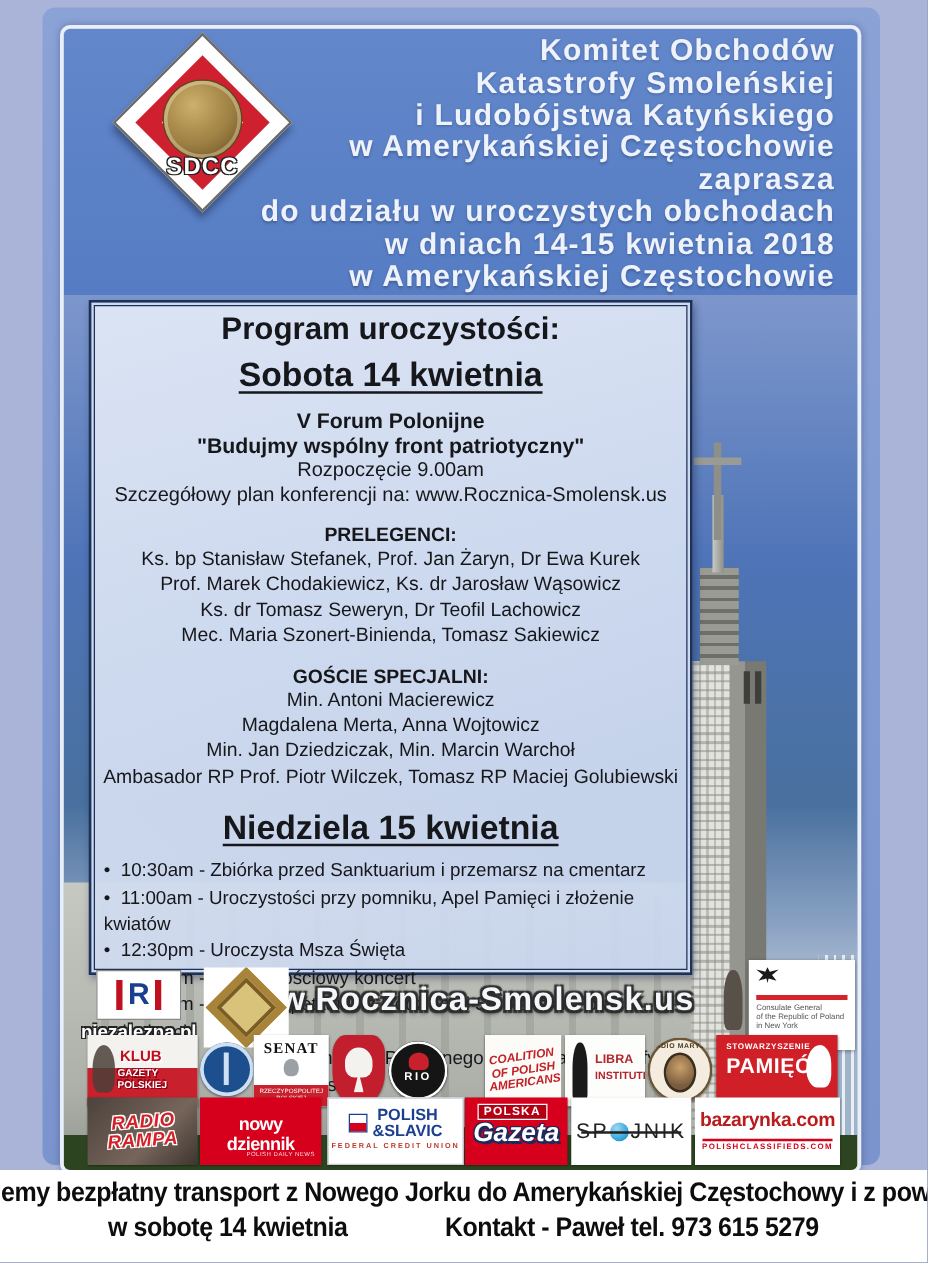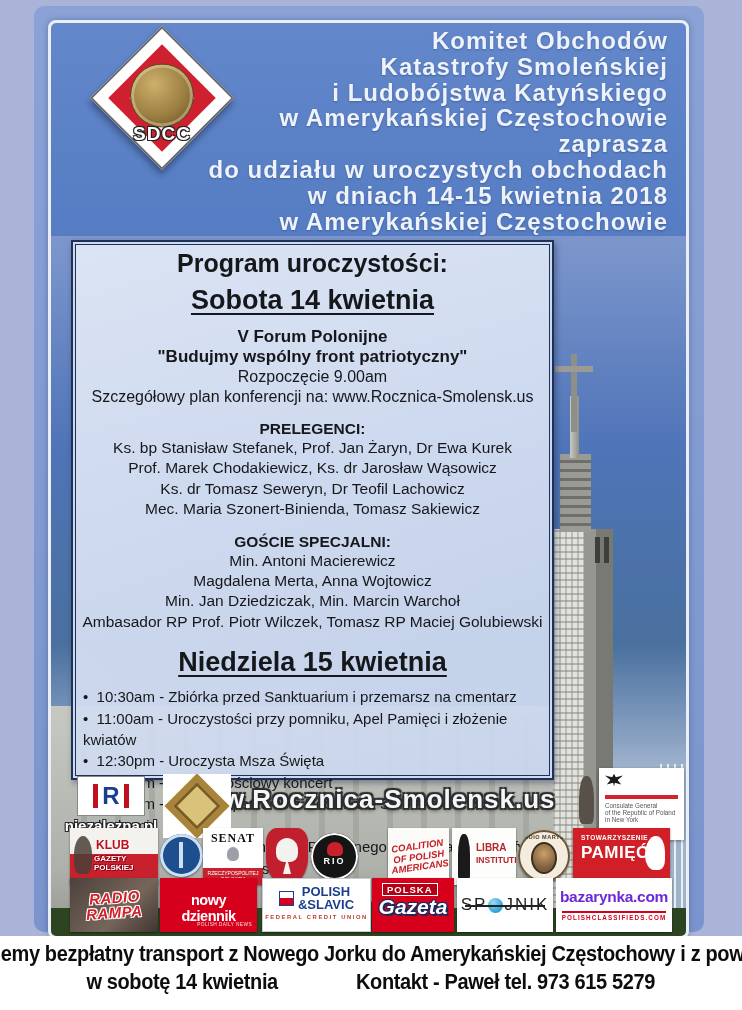--- a/index.html
+++ b/index.html
@@ -173,21 +173,21 @@
         color:#fff;font-weight:800;font-size:9.5px;padding:0 4px;letter-spacing:1px;}
   .gz-t{position:absolute;left:0;top:17px;width:100%;text-align:center;color:#fff;
         font-weight:800;font-style:italic;font-size:21px;
         text-shadow:2px 2px 0 #1b2a5e,-1px -1px 0 #1b2a5e,1px -1px 0 #1b2a5e,-1px 1px 0 #1b2a5e;}
   .spojnik{left:406px;width:96px;background:#fff;display:flex;align-items:center;justify-content:center;gap:1px;}
   .sp-t{color:#222;font-size:17px;letter-spacing:2px;font-weight:500;}
   .sp-globe{width:15px;height:15px;border-radius:50%;display:inline-block;
         background:radial-gradient(circle at 35% 30%,#9fd8f2,#2aa0d8 70%,#1673a5);}
   .sp-line{position:absolute;left:8px;right:8px;top:50%;height:1.5px;background:#222;}
   .bazarynka{left:505px;width:116px;background:#fff;text-align:center;}
-  .bz-t{margin-top:10px;color:#6d28d9;font-weight:800;font-size:15.5px;letter-spacing:-.3px;}
+  .bz-t{margin-top:10px;color:#b91c1c;font-weight:800;font-size:15.5px;letter-spacing:-.3px;}
   .bz-sub{margin-top:2px;color:#d6001c;font-size:6.3px;font-weight:700;letter-spacing:1.1px;
         border-top:2px solid #d6001c;display:inline-block;padding-top:1px;}
 
   
   .footer{left:0;top:936px;width:742px;height:74px;background:#fff;z-index:50;
         display:flex;flex-direction:column;align-items:center;justify-content:flex-start;
         color:#0d0d0d;}
   .f-line1{margin-top:6px;white-space:nowrap;font-weight:700;font-size:21.5px;
         transform:scaleX(.93);letter-spacing:-.4px;}
   .f-line2{margin-top:3px;display:flex;gap:84px;white-space:nowrap;font-weight:700;font-size:21.5px;

